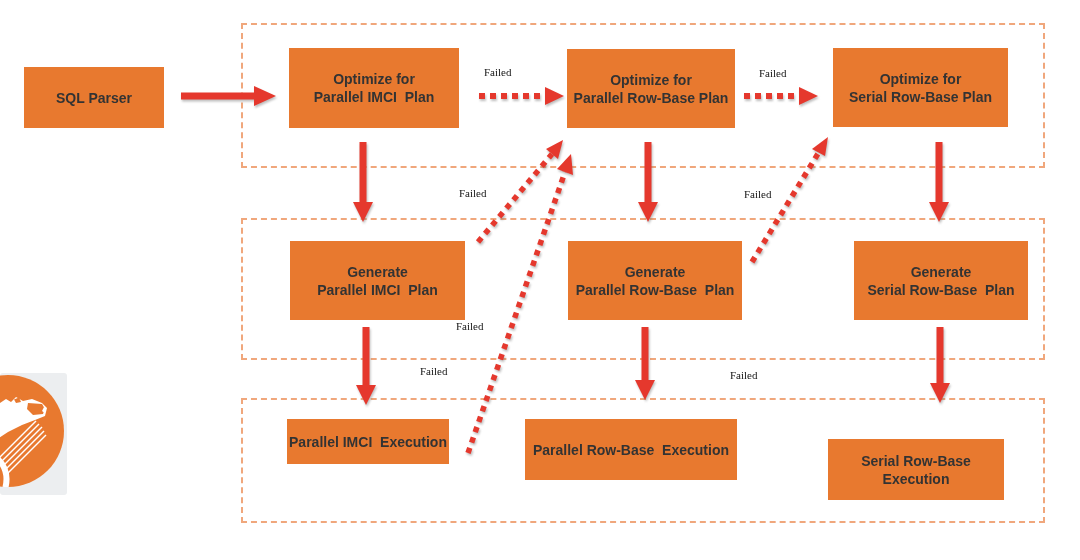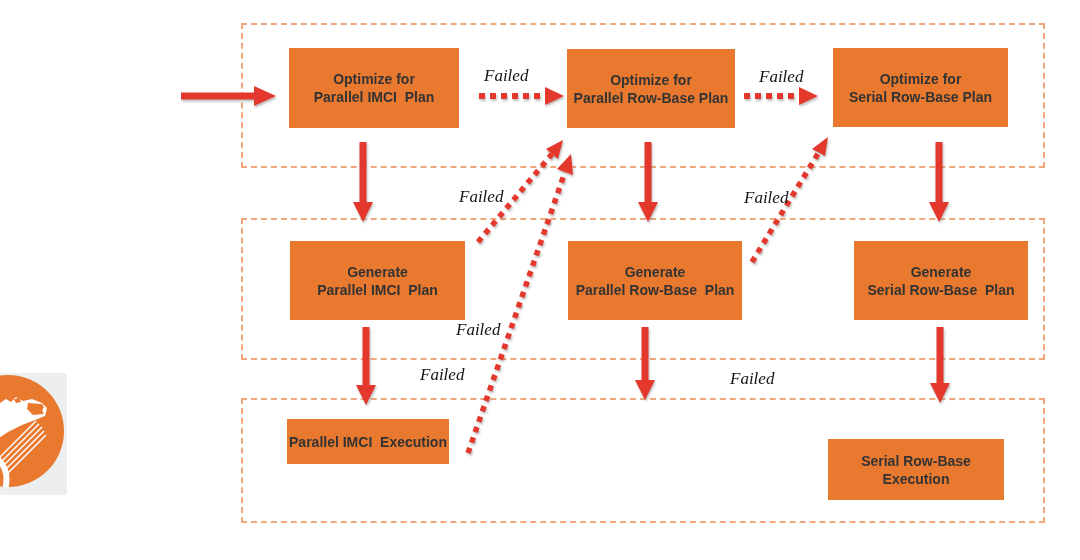--- a/index.html
+++ b/index.html
@@ -34,21 +34,21 @@
   #box-opt-prb{left:567px;top:49px;width:168px;height:79px;}
   #box-opt-srb{left:833px;top:48px;width:175px;height:79px;}
   #box-gen-imci{left:290px;top:241px;width:175px;height:79px;}
   #box-gen-prb{left:568px;top:241px;width:174px;height:79px;}
   #box-gen-srb{left:854px;top:241px;width:174px;height:79px;}
   #box-exec-imci{left:287px;top:419px;width:162px;height:45px;}
   #box-exec-prb{left:525px;top:419px;width:212px;height:61px;}
   #box-exec-srb{left:828px;top:439px;width:176px;height:61px;}
   .failed{
     position:absolute;font-family:"Liberation Serif",serif;
-    font-size:17px;color:var(--failed-text);font-style:italic;
+    font-size:11px;color:var(--failed-text);
   }
   #failed-1{left:484px;top:66px;}
   #failed-2{left:759px;top:67px;}
   #failed-3{left:459px;top:187px;}
   #failed-4{left:744px;top:188px;}
   #failed-5{left:456px;top:320px;}
   #failed-6{left:420px;top:365px;}
   #failed-7{left:730px;top:369px;}
   #arrow-layer{position:absolute;left:0;top:0;width:1080px;height:560px;
     filter:drop-shadow(1.5px 2px 1px rgba(110,110,110,0.45));}
@@ -113,33 +113,35 @@
     <g>
       <line class="dots-diag" x1="468" y1="453" x2="565" y2="172"></line>
       <polygon class="head" points="571,154 573,175 557,169"></polygon>
     </g>
     <g>
       <line class="dots-diag" x1="752" y1="262" x2="819" y2="152"></line>
       <polygon class="head" points="828,137 825,156 812,149"></polygon>
     </g>
   </svg>
 
+  <div class="node" id="box-sql">SQL Parser</div>
   <div class="node" id="box-opt-imci">Optimize for
 Parallel IMCI  Plan</div>
   <div class="node" id="box-opt-prb">Optimize for
 Parallel Row-Base Plan</div>
   <div class="node" id="box-opt-srb">Optimize for
 Serial Row-Base Plan</div>
   <div class="node" id="box-gen-imci">Generate
 Parallel IMCI  Plan</div>
   <div class="node" id="box-gen-prb">Generate
 Parallel Row-Base  Plan</div>
   <div class="node" id="box-gen-srb">Generate
 Serial Row-Base  Plan</div>
   <div class="node" id="box-exec-imci">Parallel IMCI  Execution</div>
+  <div class="node" id="box-exec-prb">Parallel Row-Base  Execution</div>
   <div class="node" id="box-exec-srb">Serial Row-Base Execution</div>
 
   <div class="failed" id="failed-1">Failed</div>
   <div class="failed" id="failed-2">Failed</div>
   <div class="failed" id="failed-3">Failed</div>
   <div class="failed" id="failed-4">Failed</div>
   <div class="failed" id="failed-5">Failed</div>
   <div class="failed" id="failed-6">Failed</div>
   <div class="failed" id="failed-7">Failed</div>
 

